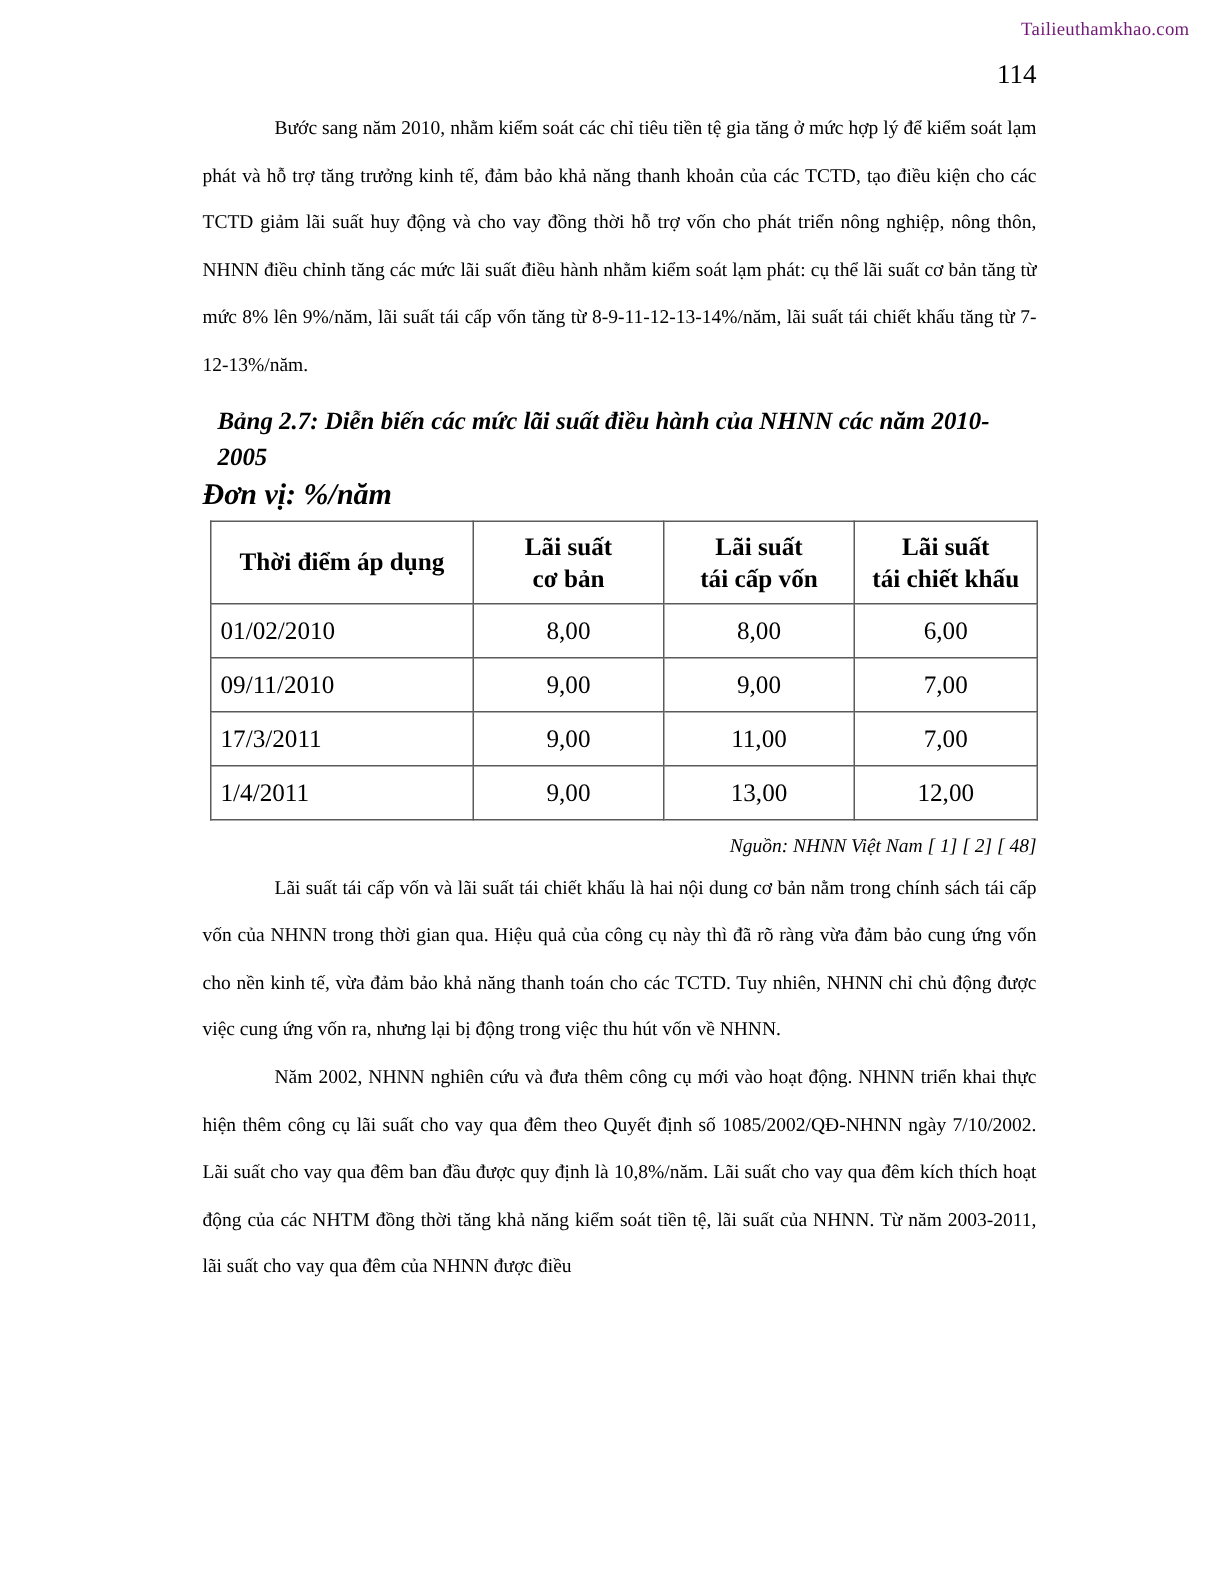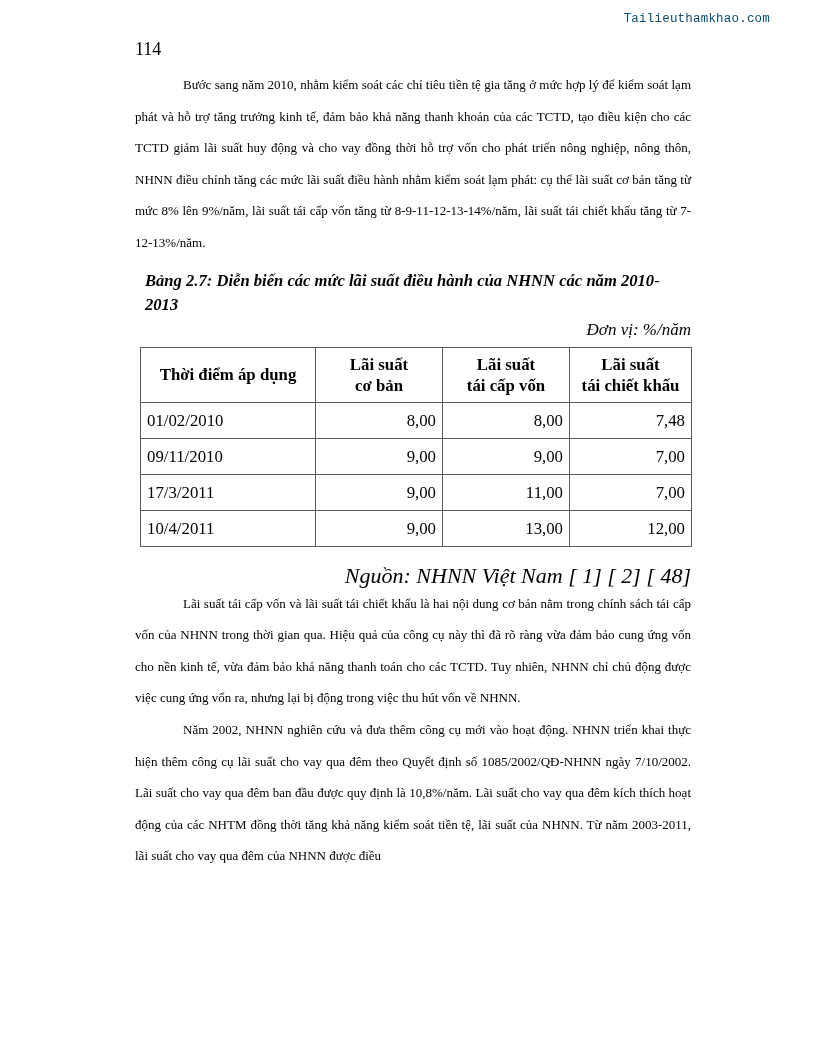--- a/index.html
+++ b/index.html
@@ -13,35 +13,35 @@
     height: 1056px;
     background: #ffffff;
     overflow: hidden;
     font-family: "Liberation Serif", "DejaVu Serif", serif;
     color: #000000;
     box-sizing: border-box;
   }
   .watermark {
     position: absolute;
     top: 12px;
-    right: 46px;
-    font-family: Liberation Mono, monospace;
+    right: 23px;
+    font-family: Liberation Serif, serif;
     font-size: 12.5px;
-    color: #0c4a6e;
+    color: #701a75;
     letter-spacing: 0.2px;
     user-select: none;
   }
   .content {
     position: absolute;
     left: 135px;
     top: 38px;
     width: 556px;
   }
   .page-number {
-    text-align: left;
+    text-align: right;
     font-size: 18px;
     line-height: 22px;
     margin: 0 0 9px 0;
   }
   p.body {
     margin: 0;
     font-size: 13px;
     line-height: 31.6px;
     text-align: justify;
     text-justify: inter-word;
@@ -50,24 +50,25 @@
   }
   .caption {
     margin: 10px 0 0 10px;
     font-size: 16.6px;
     font-weight: bold;
     font-style: italic;
     line-height: 24px;
   }
   .unit {
     margin: 2px 0 6px 0;
-    font-size: 17px;
+    font-size: 20px;
     font-style: italic;
-    text-align: right;
+    text-align: left;
     line-height: 22px;
+    font-weight: bold;
   }
   table.rates {
     border-collapse: collapse;
     width: 551px;
     margin: 0 16px 0 5px;
     table-layout: fixed;
   }
   table.rates th,
   table.rates td {
     border: 1px solid #5a5a5a;
@@ -80,30 +81,30 @@
     font-weight: bold;
     text-align: center;
     height: 48px;
     padding: 3px 4px;
   }
   table.rates td.date {
     text-align: left;
     height: 27px;
   }
   table.rates td.num {
-    text-align: right;
+    text-align: center;
     height: 27px;
   }
   col.c0 { width: 175px; }
   col.c1 { width: 127px; }
   col.c2 { width: 127px; }
   col.c3 { width: 122px; }
   .source {
-    margin: 17px 0 0 0;
-    font-size: 22px;
+    margin: 5px 0 0 0;
+    font-size: 13px;
     font-style: italic;
     text-align: right;
     line-height: 24px;
   }
   .after-table { margin-top: 17px; }
   h4.subheading {
     margin: 13px 0 0 0;
     font-size: 16.8px;
     font-weight: bold;
     font-style: italic;
@@ -118,21 +119,21 @@
 <div class="page">
 
   <div class="watermark">Tailieuthamkhao.com</div>
 
   <div class="content">
 
     <div class="page-number">114</div>
 
     <p class="body">Bước sang năm 2010, nhằm kiểm soát các chỉ tiêu tiền tệ gia tăng ở mức hợp lý để kiểm soát lạm phát và hỗ trợ tăng trưởng kinh tế, đảm bảo khả năng thanh khoản của các TCTD, tạo điều kiện cho các TCTD giảm lãi suất huy động và cho vay đồng thời hỗ trợ vốn cho phát triển nông nghiệp, nông thôn, NHNN điều chỉnh tăng các mức lãi suất điều hành nhằm kiểm soát lạm phát: cụ thể lãi suất cơ bản tăng từ mức 8% lên 9%/năm, lãi suất tái cấp vốn tăng từ 8-9-11-12-13-14%/năm, lãi suất tái chiết khấu tăng từ 7-12-13%/năm.</p>
 
-    <div class="caption">Bảng 2.7: Diễn biến các mức lãi suất điều hành của NHNN các năm 2010-2013</div>
+    <div class="caption">Bảng 2.7: Diễn biến các mức lãi suất điều hành của NHNN các năm 2010-2005</div>
 
     <div class="unit">Đơn vị: %/năm</div>
 
     <table class="rates">
       <colgroup>
         <col class="c0">
           <col class="c1">
           <col class="c2">
           <col class="c3">
       </colgroup>
@@ -153,36 +154,36 @@
             <span>Lãi suất</span><br>
             <span>tái chiết khấu</span>
           </th>
         </tr>
       </thead>
       <tbody>
         <tr>
           <td class="date">01/02/2010</td>
           <td class="num">8,00</td>
           <td class="num">8,00</td>
-          <td class="num">7,48</td>
+          <td class="num">6,00</td>
         </tr>
         <tr>
           <td class="date">09/11/2010</td>
           <td class="num">9,00</td>
           <td class="num">9,00</td>
           <td class="num">7,00</td>
         </tr>
         <tr>
           <td class="date">17/3/2011</td>
           <td class="num">9,00</td>
           <td class="num">11,00</td>
           <td class="num">7,00</td>
         </tr>
         <tr>
-          <td class="date">10/4/2011</td>
+          <td class="date">1/4/2011</td>
           <td class="num">9,00</td>
           <td class="num">13,00</td>
           <td class="num">12,00</td>
         </tr>
       </tbody>
     </table>
 
     <div class="source">Nguồn: NHNN Việt Nam [ 1] [ 2] [ 48]</div>
 
     <p class="body after-table">Lãi suất tái cấp vốn và lãi suất tái chiết khấu là hai nội dung cơ bản nằm trong chính sách tái cấp vốn của NHNN trong thời gian qua. Hiệu quả của công cụ này thì đã rõ ràng vừa đảm bảo cung ứng vốn cho nền kinh tế, vừa đảm bảo khả năng thanh toán cho các TCTD. Tuy nhiên, NHNN chỉ chủ động được việc cung ứng vốn ra, nhưng lại bị động trong việc thu hút vốn về NHNN.</p>

